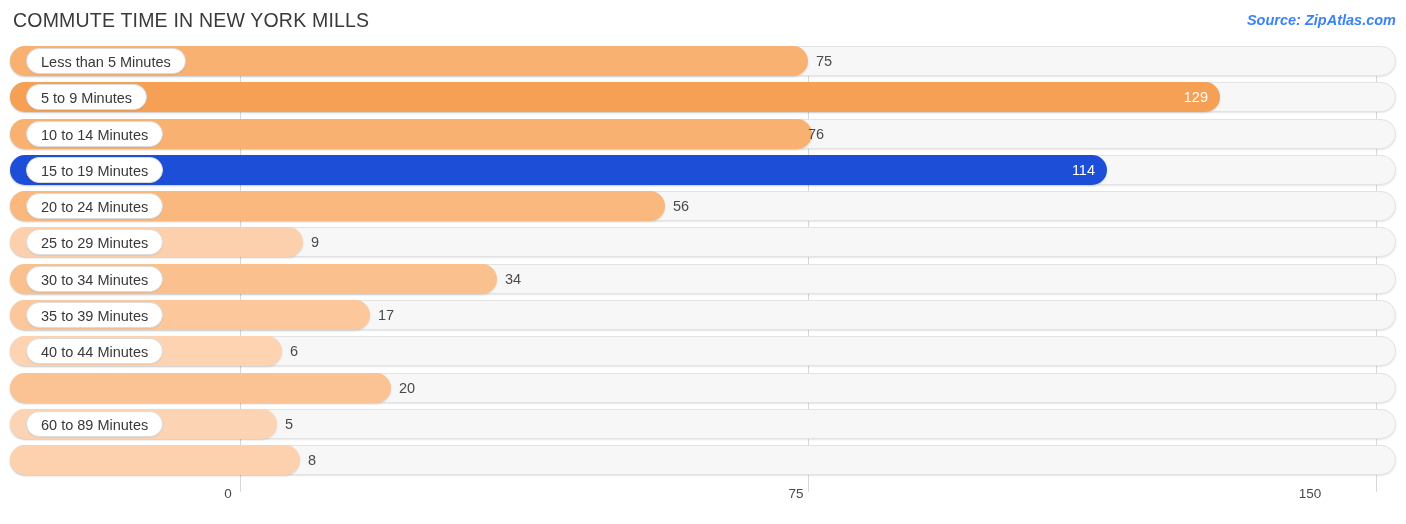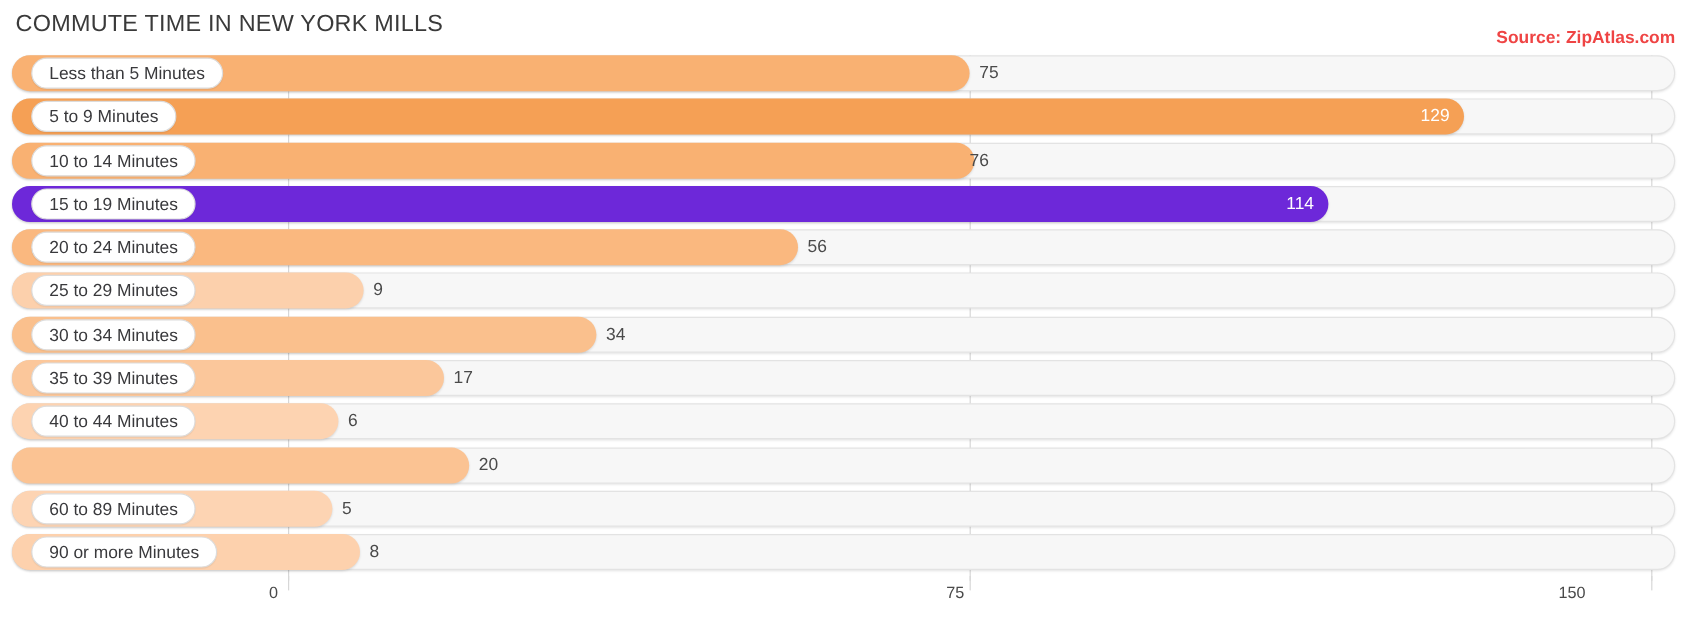--- a/index.html
+++ b/index.html
@@ -33,24 +33,25 @@
     top: 9px;
     font-size: 19.5px;
     letter-spacing: 0.2px;
     color: #3a3a3a;
     font-weight: 400;
     white-space: nowrap;
   }
   .chart-source {
     position: absolute;
     right: 10px;
-    top: 24px;
-    font-size: 14.5px;
+    top: 12px;
+    font-size: 14.5px;
+    font-style: italic;
     font-weight: bold;
-    color: #ef4444;
+    color: #3b82f6;
     white-space: nowrap;
   }
   
   .plot {
     position: absolute;
     left: 0;
     top: 46px;
     width: 1406px;
     height: 438px;
   }
@@ -187,21 +188,21 @@
           <div class="pill">5 to 9 Minutes</div>
         </div>
         <div class="row">
           <div class="track"></div>
           <div class="bar" style="width: 802px; background: rgb(249, 177, 114);"></div>
           <div class="bar-value-out" style="left: 808px;">76</div>
           <div class="pill">10 to 14 Minutes</div>
         </div>
         <div class="row">
           <div class="track"></div>
-          <div class="bar" style="width: 1097px; background: #6d28d9;">
+          <div class="bar" style="width: 1097px; background: #1d4ed8;">
             <span class="bar-value-in">114</span>
           </div>
           <div class="pill">15 to 19 Minutes</div>
         </div>
         <div class="row">
           <div class="track"></div>
           <div class="bar" style="width: 655px; background: rgb(250, 184, 127);"></div>
           <div class="bar-value-out" style="left: 673px;">56</div>
           <div class="pill">20 to 24 Minutes</div>
         </div>
@@ -237,21 +238,20 @@
         <div class="row">
           <div class="track"></div>
           <div class="bar" style="width: 267px; background: rgb(253, 212, 179);"></div>
           <div class="bar-value-out" style="left: 285px;">5</div>
           <div class="pill">60 to 89 Minutes</div>
         </div>
         <div class="row">
           <div class="track"></div>
           <div class="bar" style="width: 290px; background: rgb(253, 209, 173);"></div>
           <div class="bar-value-out" style="left: 308px;">8</div>
-          <div class="pill">90 or more Minutes</div>
         </div>
       </div>
   </div>
 
   <div class="axis" id="axis">
       <div class="axis-tick-mark" style="left: 240px;"></div>
       <div class="axis-tick" style="left: 228px;">0</div>
       <div class="axis-tick-mark" style="left: 808px;"></div>
       <div class="axis-tick" style="left: 796px;">75</div>
       <div class="axis-tick-mark" style="left: 1376px;"></div>

